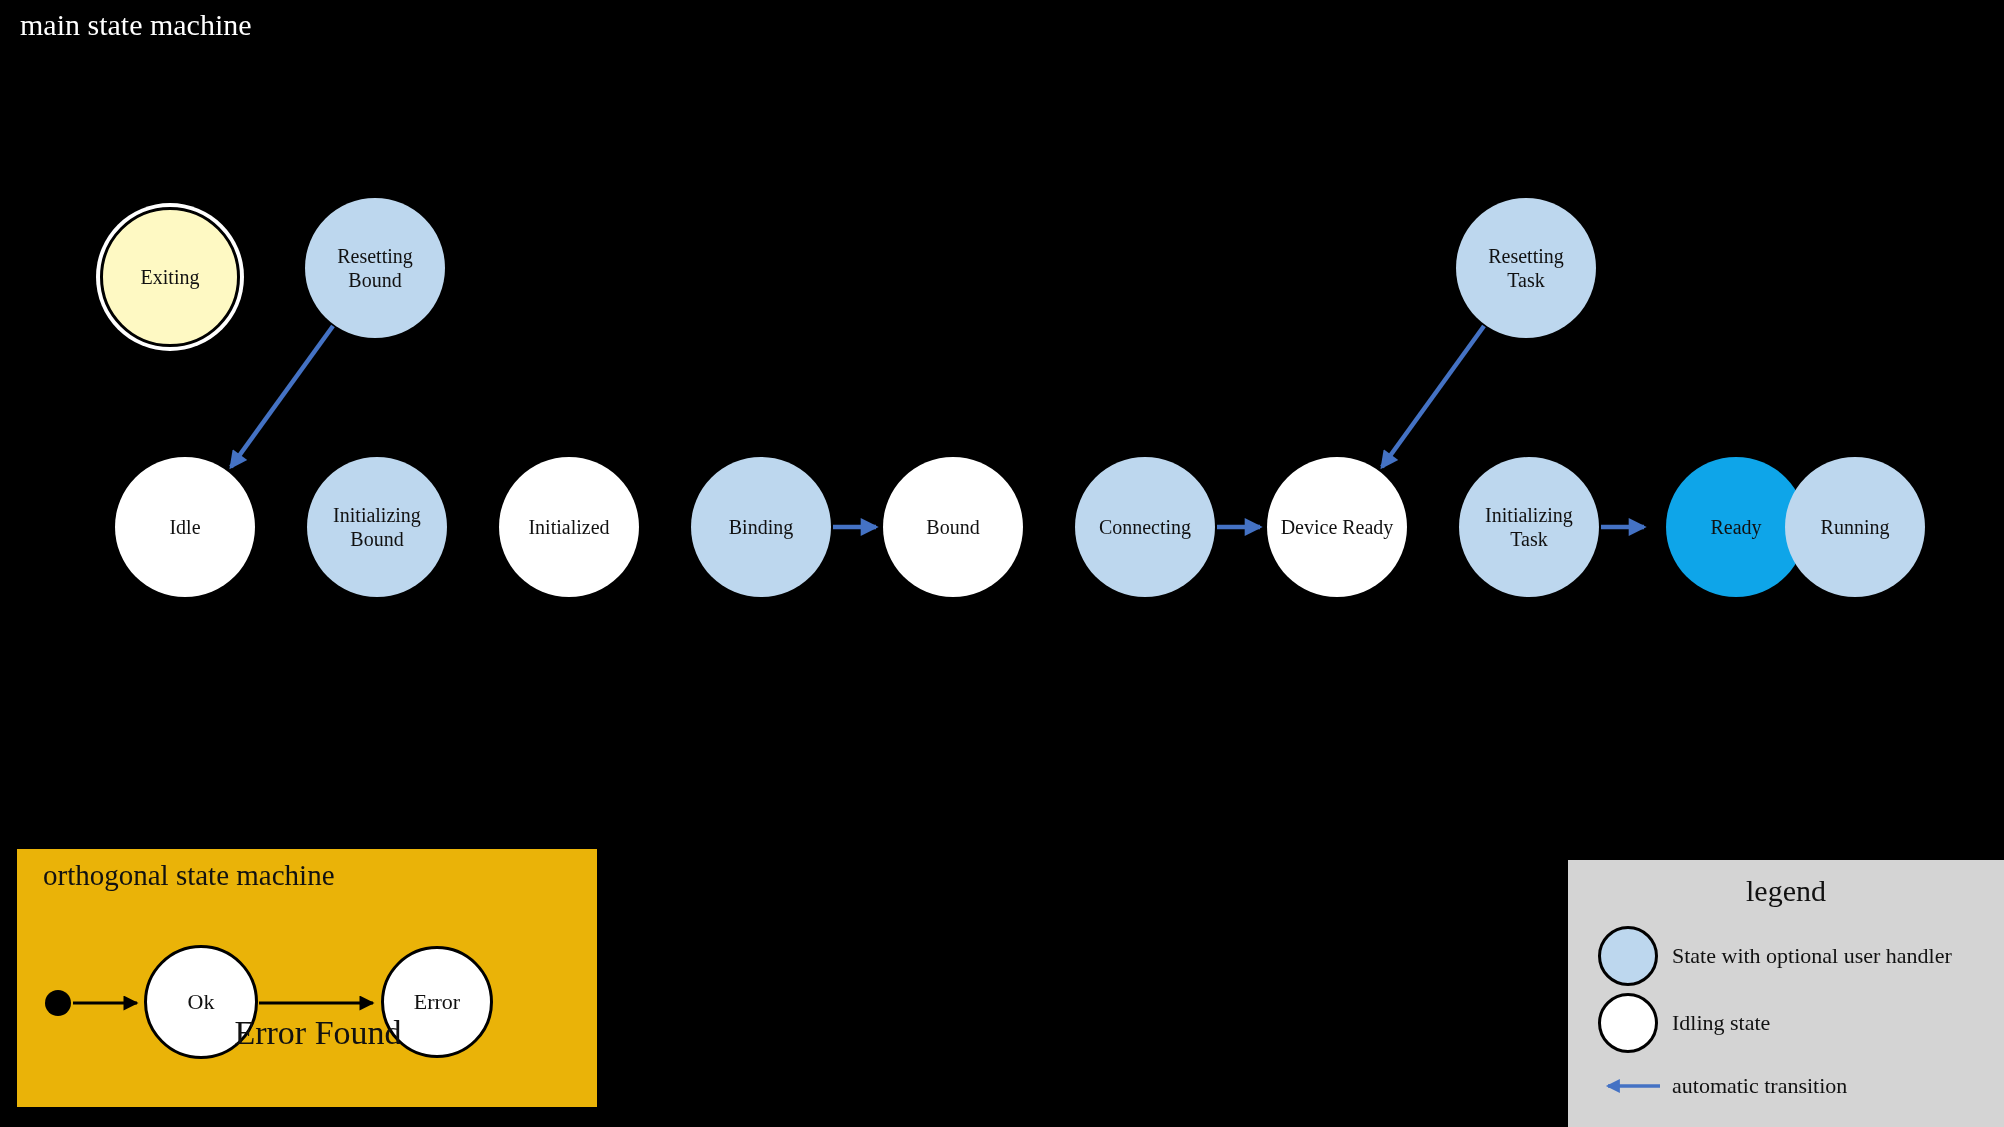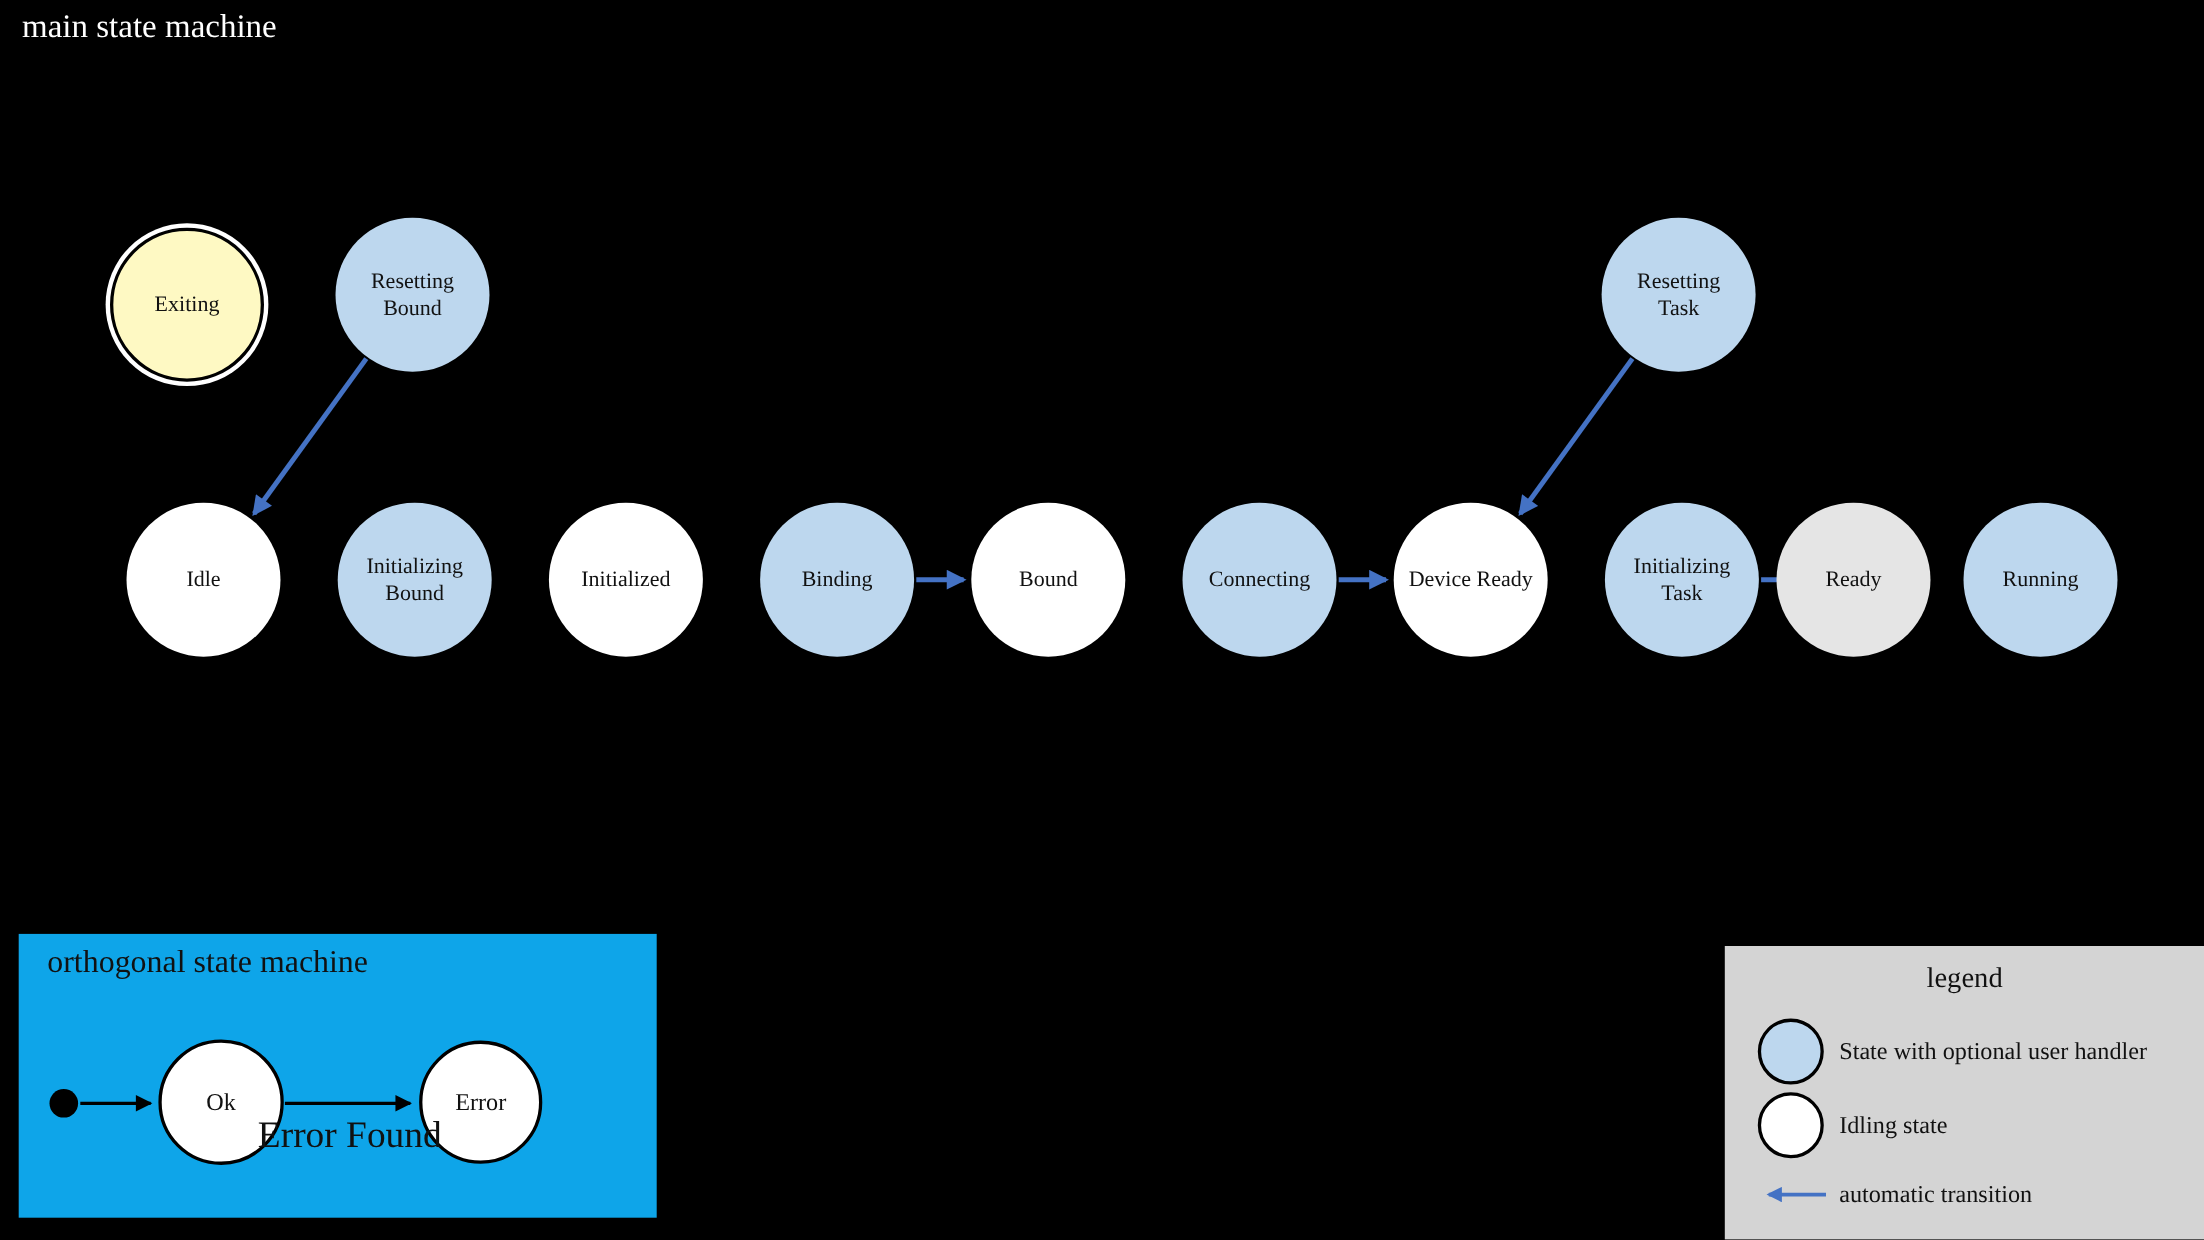--- a/index.html
+++ b/index.html
@@ -4,32 +4,32 @@
 <style>
   html,body{margin:0;padding:0;background:#000;}
   .canvas{position:relative;width:2004px;height:1127px;background:#000;overflow:hidden;
           font-family:Liberation Serif, serif;}
   .page-title{position:absolute;left:20px;top:8px;font-size:30px;color:#ffffff;}
   svg.layer{position:absolute;left:0;top:0;width:2004px;height:1127px;}
   .state{position:absolute;border-radius:50%;display:flex;align-items:center;justify-content:center;
          text-align:center;font-size:20px;line-height:1.22;color:#111;padding:0 12px;box-sizing:border-box;}
   .state.final{border:3px solid #000;box-shadow:0 0 0 4px #fff;}
   
-  .ortho{position:absolute;left:17px;top:849px;width:580px;height:258px;background:#0ea5e9;color:#111;}
+  .ortho{position:absolute;left:17px;top:849px;width:580px;height:258px;background:#eab308;color:#111;}
   .ortho-title{position:absolute;left:26px;top:10px;font-size:29px;}
   .ortho svg{position:absolute;left:0;top:0;width:580px;height:258px;}
   .dot{position:absolute;left:28px;top:141px;width:26px;height:26px;border-radius:50%;background:#000;}
   .ortho-state{position:absolute;border:3px solid #000;border-radius:50%;background:#fff;
                display:flex;align-items:center;justify-content:center;font-size:22px;box-sizing:border-box;}
   .ok-state{left:127px;top:96px;width:114px;height:114px;}
   .error-state{left:364px;top:97px;width:112px;height:112px;}
   .event-label{position:absolute;left:301px;top:184px;transform:translate(-50%,-50%);font-size:34px;white-space:nowrap;}
   
   .legend{position:absolute;left:1568px;top:860px;width:436px;height:267px;background:#d4d4d4;color:#111;}
-  .legend-title{position:absolute;left:0;width:100%;top:14px;text-align:center;font-size:26px;}
+  .legend-title{position:absolute;left:0;width:100%;top:14px;text-align:center;font-size:30px;}
   .swatch{position:absolute;left:30px;width:60px;height:60px;border:3px solid #000;border-radius:50%;box-sizing:border-box;}
   .sw1{top:66px;} .sw2{top:133px;}
   .legend-label{position:absolute;left:104px;height:60px;display:flex;align-items:center;font-size:22px;}
   .ll1{top:66px;} .ll2{top:133px;}
   .legend-arrow{position:absolute;left:26px;top:215px;width:74px;height:22px;}
   .ll3{top:196px;height:60px;}
 </style>
 </head>
 <body style="background: rgb(0, 0, 0);">
 
@@ -55,21 +55,21 @@
       <div class="state" style="left: 305px; top: 198px; height: 140px; width: 140px; background: rgb(189, 215, 238);">Resetting Bound</div>
       <div class="state" style="left: 1456px; top: 198px; height: 140px; width: 140px; background: rgb(189, 215, 238);">Resetting Task</div>
       <div class="state" style="left: 115px; top: 457px; height: 140px; width: 140px; background: rgb(255, 255, 255);">Idle</div>
       <div class="state" style="left: 307px; top: 457px; height: 140px; width: 140px; background: rgb(189, 215, 238);">Initializing Bound</div>
       <div class="state" style="left: 499px; top: 457px; height: 140px; width: 140px; background: rgb(255, 255, 255);">Initialized</div>
       <div class="state" style="left: 691px; top: 457px; height: 140px; width: 140px; background: rgb(189, 215, 238);">Binding</div>
       <div class="state" style="left: 883px; top: 457px; height: 140px; width: 140px; background: rgb(255, 255, 255);">Bound</div>
       <div class="state" style="left: 1075px; top: 457px; height: 140px; width: 140px; background: rgb(189, 215, 238);">Connecting</div>
       <div class="state" style="left: 1267px; top: 457px; height: 140px; width: 140px; background: rgb(255, 255, 255);">Device Ready</div>
       <div class="state" style="left: 1459px; top: 457px; height: 140px; width: 140px; background: rgb(189, 215, 238);">Initializing Task</div>
-      <div class="state" style="left: 1615px; top: 457px; height: 140px; width: 140px; background: #e5e5e5;">Ready</div>
+      <div class="state" style="left: 1666px; top: 457px; height: 140px; width: 140px; background: #0ea5e9;">Ready</div>
       <div class="state" style="left: 1785px; top: 457px; height: 140px; width: 140px; background: rgb(189, 215, 238);">Running</div>
     </div>
 
   <div class="ortho">
     <div class="ortho-title">orthogonal state machine</div>
     <svg>
       <defs>
         <marker id="arrow-black" viewBox="0 0 10 10" refX="9" refY="5" markerWidth="7" markerHeight="5" orient="auto" markerUnits="strokeWidth">
           <path d="M0,0 L10,5 L0,10 z" fill="#000"></path>
         </marker>

